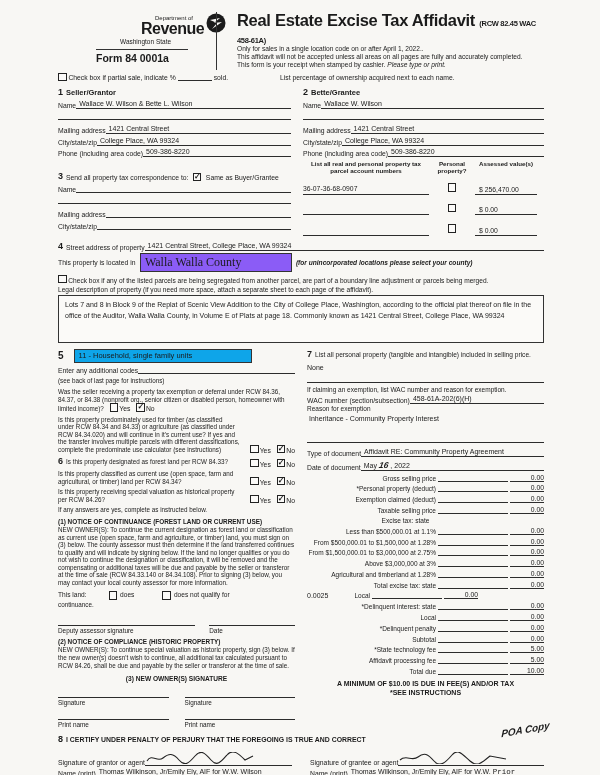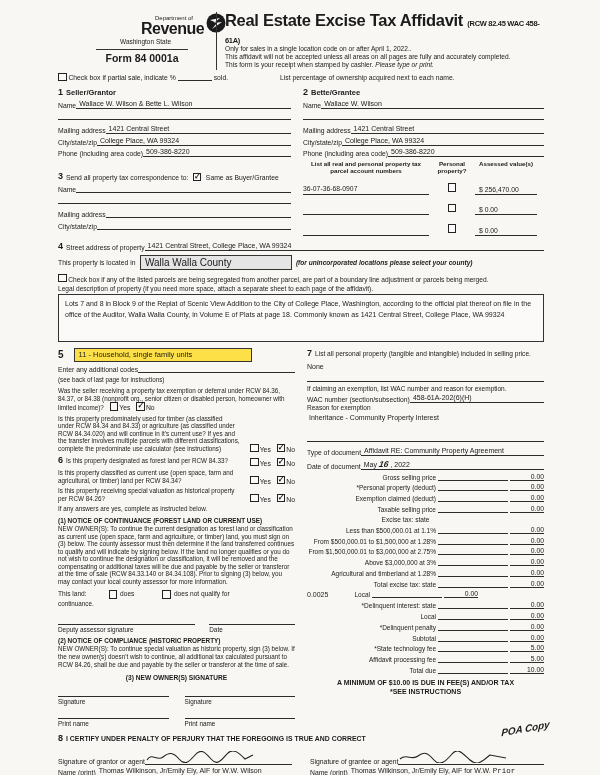--- a/index.html
+++ b/index.html
@@ -9,22 +9,22 @@
   .secnum{font-weight:bold;font-size:9px;margin-right:3px;}
   
   .hdr{display:flex;align-items:stretch;}
   .hdr-logo{width:158px;padding-left:38px;box-sizing:border-box;}
   .logo-row{display:flex;align-items:flex-end;margin-left:45px;}
   .logo-txt{line-height:1;}
   .dept{font-size:6px;margin-left:14px;}
   .rev{font-size:16px;font-weight:bold;letter-spacing:-0.5px;}
   .wast{font-size:6.5px;margin-left:24px;margin-top:1px;}
   .swoosh{margin-left:2px;margin-top:1px;}
-  .formno{font-size:10.5px;font-weight:bold;margin-top:4px;border-top:1px solid #333;padding-top:2px;width:92px;text-align:center;}
-  .hdr-title{flex:1;border-left:1.5px solid #333;padding-left:8px;}
+  .formno{font-size:10.5px;font-weight:bold;margin-top:4px;border-top:1px solid #333;padding-top:2px;width:92px;}
+  .hdr-title{flex:1;border-left:1.5px solid #333;padding-left:20px;}
   .title-line{font-size:16.5px;font-weight:bold;letter-spacing:-0.3px;line-height:1;}
   .title-rcw{font-size:7.5px;font-weight:bold;}
   .hnote{font-size:6.6px;line-height:1.25;}
   .hnote .it{font-style:italic;}
   
   .frow{display:flex;align-items:flex-end;margin-top:2.5px;min-height:9px;}
   .lbl{font-size:6.8px;white-space:nowrap;}
   .fl{flex:1;border-bottom:0.9px solid #2c2c2c;min-height:8px;}
   .val{font-size:7px;padding-left:3px;white-space:nowrap;}
   .cb{display:inline-block;width:6.5px;height:6.5px;border:1px solid #222;background:#fbfaf8;vertical-align:-1px;position:relative;flex:none;}
@@ -43,29 +43,29 @@
   
   .pt-head{display:flex;font-size:6.2px;font-weight:bold;text-align:center;margin-top:3px;line-height:1.15;}
   .pt-c1{width:126px;}
   .pt-c2{width:46px;}
   .pt-c3{width:62px;}
   .pt-row{display:flex;align-items:flex-end;margin-top:2.5px;}
   .pt-row .num{width:126px;border-bottom:0.9px solid #2c2c2c;font-size:6.8px;min-height:9px;}
   .pt-row .chk{width:46px;text-align:center;}
   .pt-row .av{width:62px;border-bottom:0.9px solid #2c2c2c;font-size:6.8px;min-height:9px;padding-left:4px;box-sizing:border-box;}
   
-  .countybox{border:1px solid #333;font-size:10px;padding:1px 4px;width:142px;background:#e5e5e5;}
+  .countybox{border:1px solid #333;font-size:12px;padding:1px 4px;width:142px;background:#8b5cf6;font-family:Liberation Serif, serif;}
   .county-note{font-size:6.6px;font-weight:bold;font-style:italic;margin-left:4px;}
   .small-line{font-size:6.6px;margin-top:2.5px;}
   .legalbox{border:1.2px solid #333;margin-top:2px;padding:4px 6px;height:38px;font-size:7px;line-height:1.55;background:#fbfaf8;}
   
   .colsM{display:flex;gap:12px;margin-top:6px;}
   .lcol{width:237px;}
   .rcol{flex:1;}
-  .usebox{border:1px solid #333;font-size:7.5px;padding:1.5px 4px;width:168px;background:#fde047;}
+  .usebox{border:1px solid #333;font-size:7.5px;padding:1.5px 4px;width:168px;background:#0ea5e9;}
   .para{font-size:6.3px;line-height:1.2;margin-top:3px;}
   .qrow{display:flex;align-items:flex-end;margin-top:3px;}
   .qrow .qtxt{flex:1;font-size:6.3px;line-height:1.2;padding-right:4px;}
   .ntitle{font-size:6.4px;font-weight:bold;margin-top:4px;}
   .landrow{display:flex;font-size:6.6px;margin-top:5px;}
   .landrow .cb{margin:0 3px 0 0;}
   .sigline{border-bottom:0.9px solid #2c2c2c;height:9px;}
   .slbl{font-size:6.4px;margin-top:1px;}
   .dep-row{display:flex;gap:14px;margin-top:8px;}
   .n3title{font-size:6.6px;font-weight:bold;text-align:center;margin-top:6px;}

